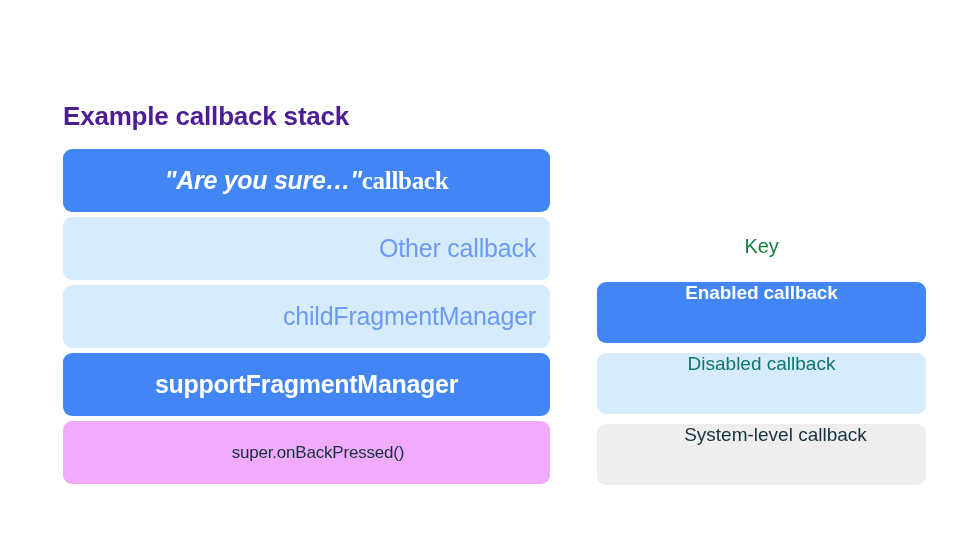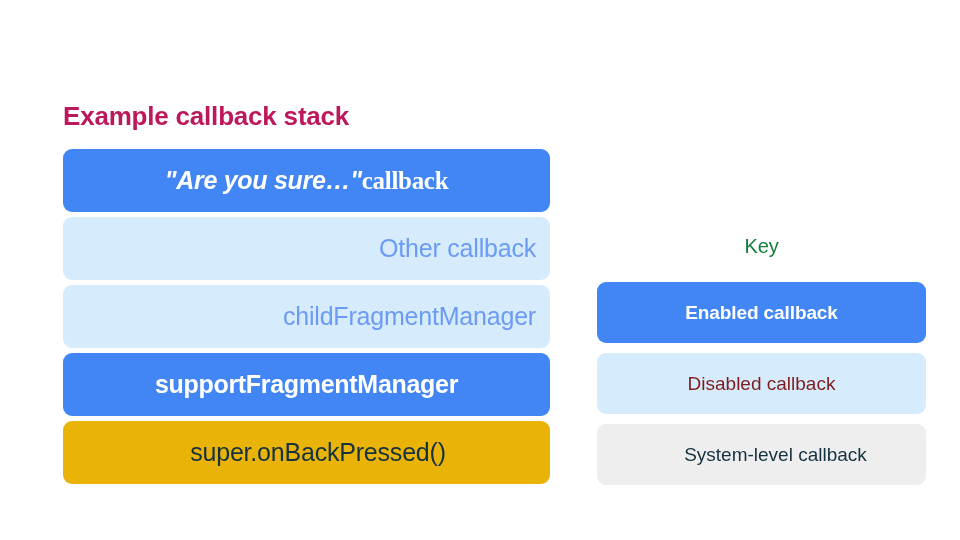--- a/index.html
+++ b/index.html
@@ -25,21 +25,21 @@
   .stack-section {
     position: absolute;
     left: 63px;
     top: 100px;
     width: 487px;
   }
 
   .section-title {
     font-size: 26px;
     font-weight: 700;
-    color: #be185d;
+    color: #4c1d95;
     letter-spacing: -0.2px;
     line-height: 32px;
     margin: 0 0 17px 0;
     white-space: nowrap;
   }
 
   .stack-list {
     display: flex;
     flex-direction: column;
     gap: 5px;
@@ -67,24 +67,24 @@
   }
   .bar.disabled {
     background: #D6EBFC;
     color: #6C9BF5;
     font-weight: 400;
     font-size: 25px;
     letter-spacing: -0.2px;
     justify-content: flex-end;
   }
   .bar.system {
-    background: #eab308;
+    background: #f0abfc;
     color: #16323F;
     font-weight: 400;
-    font-size: 25px;
+    font-size: 17px;
     letter-spacing: -0.2px;
     padding-left: 37px;
   }
 
   .quoted {
     font-style: italic;
     font-weight: 700;
   }
   .quoted + .plain {
     font-style: normal;
@@ -113,37 +113,36 @@
   .key-list {
     display: flex;
     flex-direction: column;
     gap: 10px;
   }
 
   .key-bar {
     height: 61px;
     border-radius: 9px;
     display: flex;
-    align-items: center;
     justify-content: center;
     box-sizing: border-box;
     padding: 0 12px;
     text-align: center;
     white-space: nowrap;
   }
   .key-bar.enabled {
     background: #4285F4;
     color: #ffffff;
     font-weight: 700;
     font-size: 19px;
     letter-spacing: -0.1px;
   }
   .key-bar.disabled {
     background: #D6EBFC;
-    color: #7f1d1d;
+    color: #0f766e;
     font-weight: 400;
     font-size: 19px;
   }
   .key-bar.system {
     background: #EEEEEE;
     color: #16323F;
     font-weight: 400;
     font-size: 19px;
     padding-left: 40px;
   }

